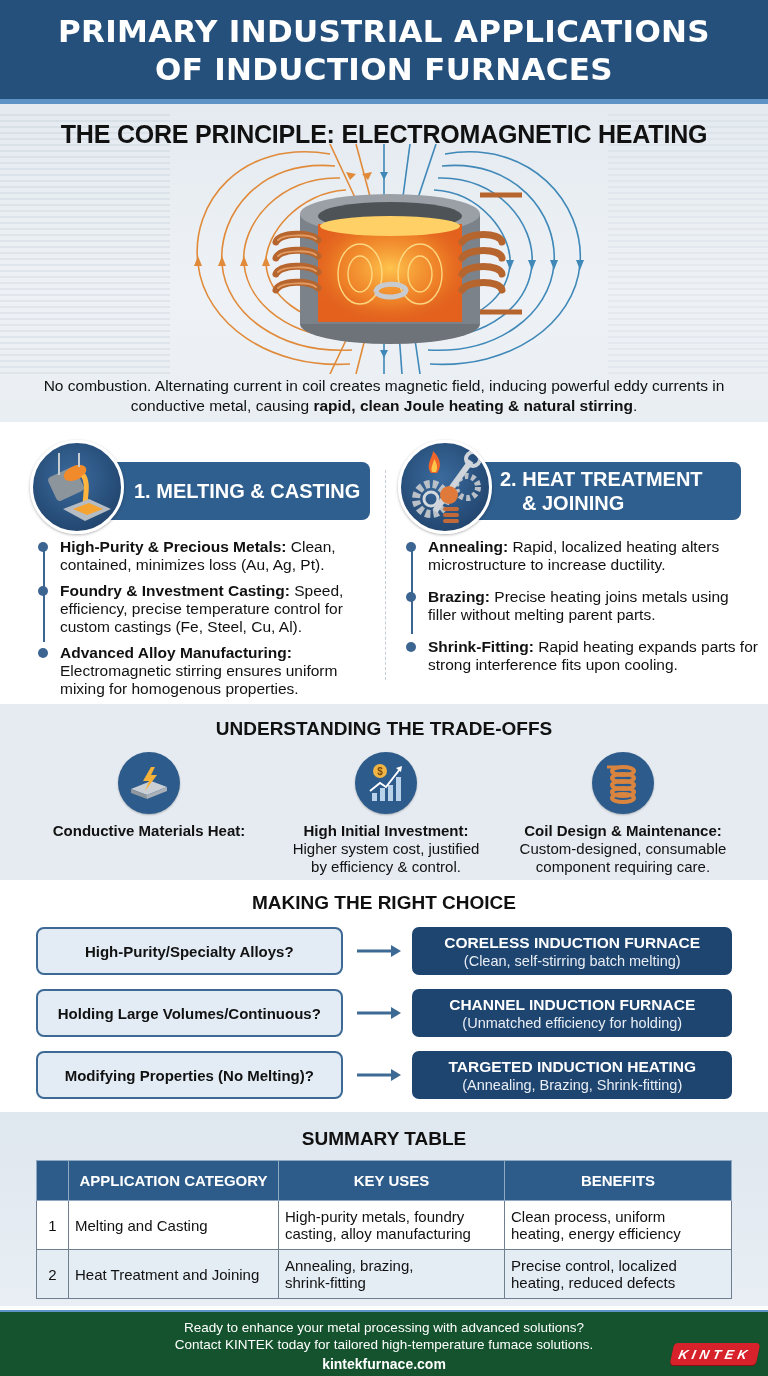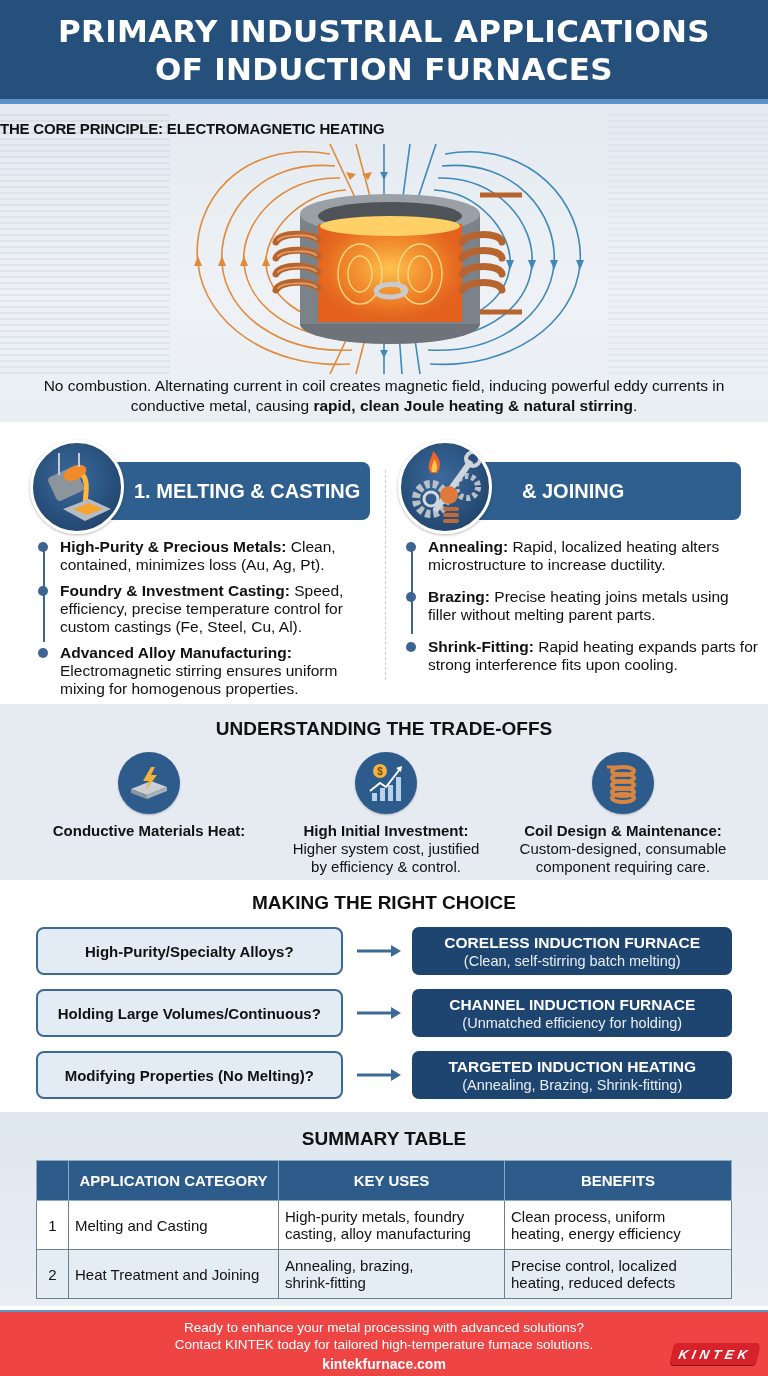--- a/index.html
+++ b/index.html
@@ -7,21 +7,21 @@
   body { font-family: "Liberation Sans", sans-serif; color: #111; background: #fff; width: 768px; height: 1376px; overflow: hidden; position: relative; }
 
   
   .header { height: 104px; background: #25507c; border-bottom: 5px solid #5d93c6; display: flex; align-items: center; justify-content: center; text-align: center; }
   .header h1 { color: #fff; font-family: "DejaVu Sans", sans-serif; font-weight: bold; font-size: 31px; line-height: 38px; letter-spacing: 0.3px; }
 
   
   .core { position: relative; height: 318px; background: linear-gradient(180deg, #e4eaf0 0%, #eef2f6 60%, #e9eef3 100%); overflow: hidden; }
   .core .bg-left { position: absolute; left: 0; top: 10px; width: 170px; height: 260px; background: repeating-linear-gradient(180deg, rgba(160,175,190,0.25) 0 2px, transparent 2px 6px); opacity: 0.7; }
   .core .bg-right { position: absolute; right: 0; top: 10px; width: 160px; height: 260px; background: repeating-linear-gradient(180deg, rgba(160,175,190,0.2) 0 2px, transparent 2px 6px); opacity: 0.6; }
-  .core h2 { position: absolute; top: 16px; left: 0; right: 0; font-size: 15px; font-weight: bold; color: #111; letter-spacing: -0.2px; }
+  .core h2 { position: absolute; top: 16px; left: 0; right: 0; text-align: center; font-size: 25px; font-weight: bold; color: #111; letter-spacing: -0.2px; }
   .core svg.diagram { position: absolute; left: 180px; top: 40px; }
   .core .caption { position: absolute; left: 40px; right: 40px; top: 272px; text-align: center; font-size: 15.5px; line-height: 20px; color: #111; }
   .core .caption b { font-weight: bold; text-align: center; }
 
   
   .apps { height: 282px; background: #fff; display: flex; position: relative; }
   .apps .divider { position: absolute; left: 385px; top: 48px; height: 210px; border-left: 1px dashed #c6ccd3; }
   .app-col { position: absolute; top: 0; }
   .app-col.left { left: 30px; width: 350px; }
   .app-col.right { left: 398px; width: 360px; }
@@ -61,21 +61,21 @@
   .summary { height: 194px; background: linear-gradient(180deg, #dfe7ef, #e8eef4); position: relative; }
   .summary h2 { text-align: center; font-size: 19px; font-weight: bold; padding-top: 16px; }
   table.sum { position: absolute; left: 36px; top: 48px; width: 696px; border-collapse: collapse; font-size: 15px; }
   table.sum th { background: #2e5c8a; color: #fff; font-weight: bold; height: 40px; border: 1px solid #8fa9c3; font-size: 15px; }
   table.sum td { border: 1px solid #6f7f90; padding: 0 6px; line-height: 17px; height: 49px; vertical-align: middle; }
   table.sum tr.r1 td { background: #fff; }
   table.sum tr.r2 td { background: #e4ecf4; }
   table.sum td.num { text-align: center; width: 32px; }
 
   
-  .footer { position: absolute; left: 0; top: 1310px; width: 768px; height: 66px; background: #ef4444; border-top: 2px solid #5d93c6; color: #fff; text-align: center; }
+  .footer { position: absolute; left: 0; top: 1310px; width: 768px; height: 66px; background: #14532d; border-top: 2px solid #5d93c6; color: #fff; text-align: center; }
   .footer .l1, .footer .l2 { font-size: 13.5px; line-height: 17px; }
   .footer .l1 { padding-top: 7px; }
   .footer .site { font-size: 14px; font-weight: bold; line-height: 22px; }
   .logo { position: absolute; right: 10px; top: 31px; width: 86px; height: 22px; background: #d8222b; border-radius: 4px; transform: skewX(-12deg); color: #fff; font-weight: bold; font-style: italic; font-size: 13px; letter-spacing: 4px; display: flex; align-items: center; justify-content: center; box-shadow: 0 1px 0 #8a1016; }
 </style>
 </head>
 <body>
 
 <div class="header">
   <h1>
@@ -219,20 +219,21 @@
           <path d="M31 29 C 29 24, 33 20, 33 16 C 36 20, 37 25, 35 29 Z" fill="#ffc84a"></path>
           <circle cx="48" cy="52" r="9" fill="#e07a3a"></circle>
           <g fill="#c2693a">
               <rect x="42" y="64" width="16" height="4" rx="2"></rect>
               <rect x="42" y="70" width="16" height="4" rx="2"></rect>
               <rect x="42" y="76" width="16" height="4" rx="2"></rect>
             </g>
         </svg>
       </div>
       <div class="app-banner" style="flex-direction:column;align-items:flex-start;justify-content:center;">
+        <span>2. HEAT TREATMENT</span>
         <span style="padding-left:22px;">&amp; JOINING</span>
       </div>
     </div>
     <div class="bullets">
       <div class="rail" style="bottom:40px;"></div>
       <div class="bullet"><b>Annealing:</b><span> Rapid, localized heating alters microstructure to increase ductility.</span></div>
       <div class="bullet"><b>Brazing:</b><span> Precise heating joins metals using filler without melting parent parts.</span></div>
       <div class="bullet"><b>Shrink-Fitting:</b><span> Rapid heating expands parts for strong interference fits upon cooling.</span></div>
     </div>
   </div>

